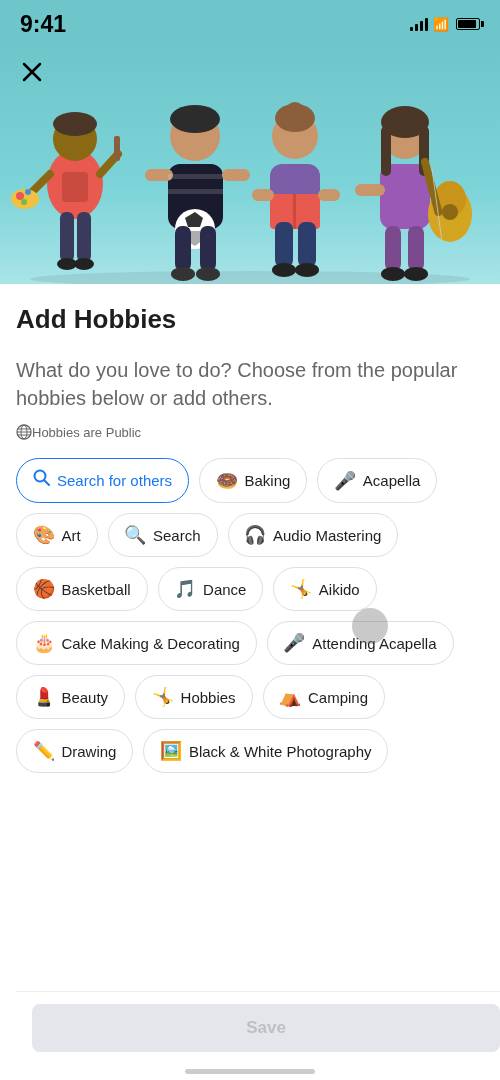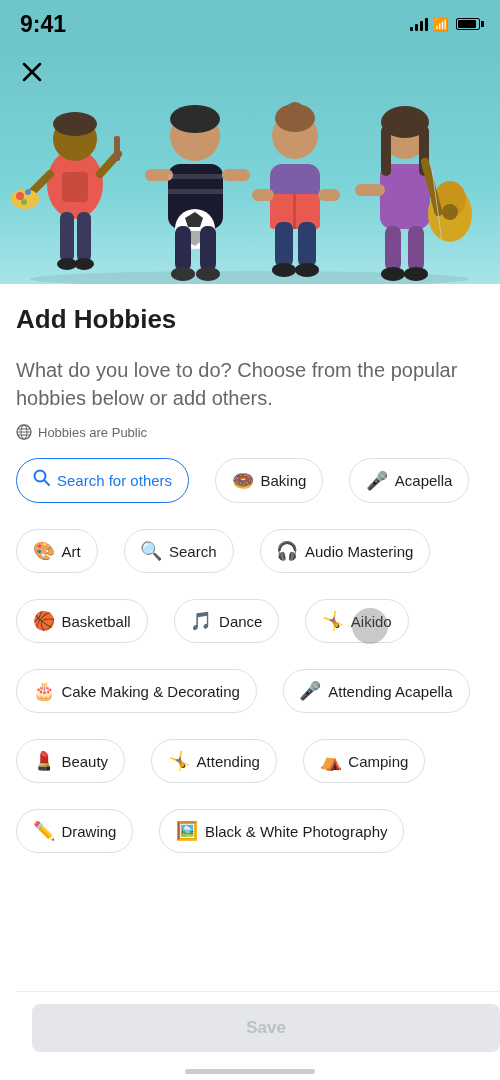--- a/index.html
+++ b/index.html
@@ -76,31 +76,30 @@
     }
     .page-subtitle {
       font-size: 20px;
       color: #65676b;
       line-height: 1.4;
       margin-bottom: 12px;
     }
     .privacy-note {
       display: flex;
       align-items: center;
-      gap: 6px;
       font-size: 13px;
       color: #65676b;
       margin-bottom: 18px;
     }
 
     
     .chips-container {
       display: flex;
       flex-wrap: wrap;
-      gap: 26px;
+      gap: 10px;
       padding: 0 0 16px;
     }
     .chip {
       display: inline-flex;
       align-items: center;
       gap: 6px;
       padding: 10px 16px;
       border-radius: 50px;
       border: 1.5px solid #dddfe2;
       background: #fff;
@@ -392,21 +391,21 @@
       <div class="chip">
         <span class="chip-emoji">🎤</span>
         <span>Attending Acapella</span>
       </div>
       <div class="chip">
         <span class="chip-emoji">💄</span>
         <span>Beauty</span>
       </div>
       <div class="chip">
         <span class="chip-emoji">🤸</span>
-        <span>Attending</span>
+        <span>Hobbies</span>
       </div>
       <div class="chip">
         <span class="chip-emoji">⛺</span>
         <span>Camping</span>
       </div>
       <div class="chip">
         <span class="chip-emoji">✏️</span>
         <span>Drawing</span>
       </div>
       <div class="chip">

